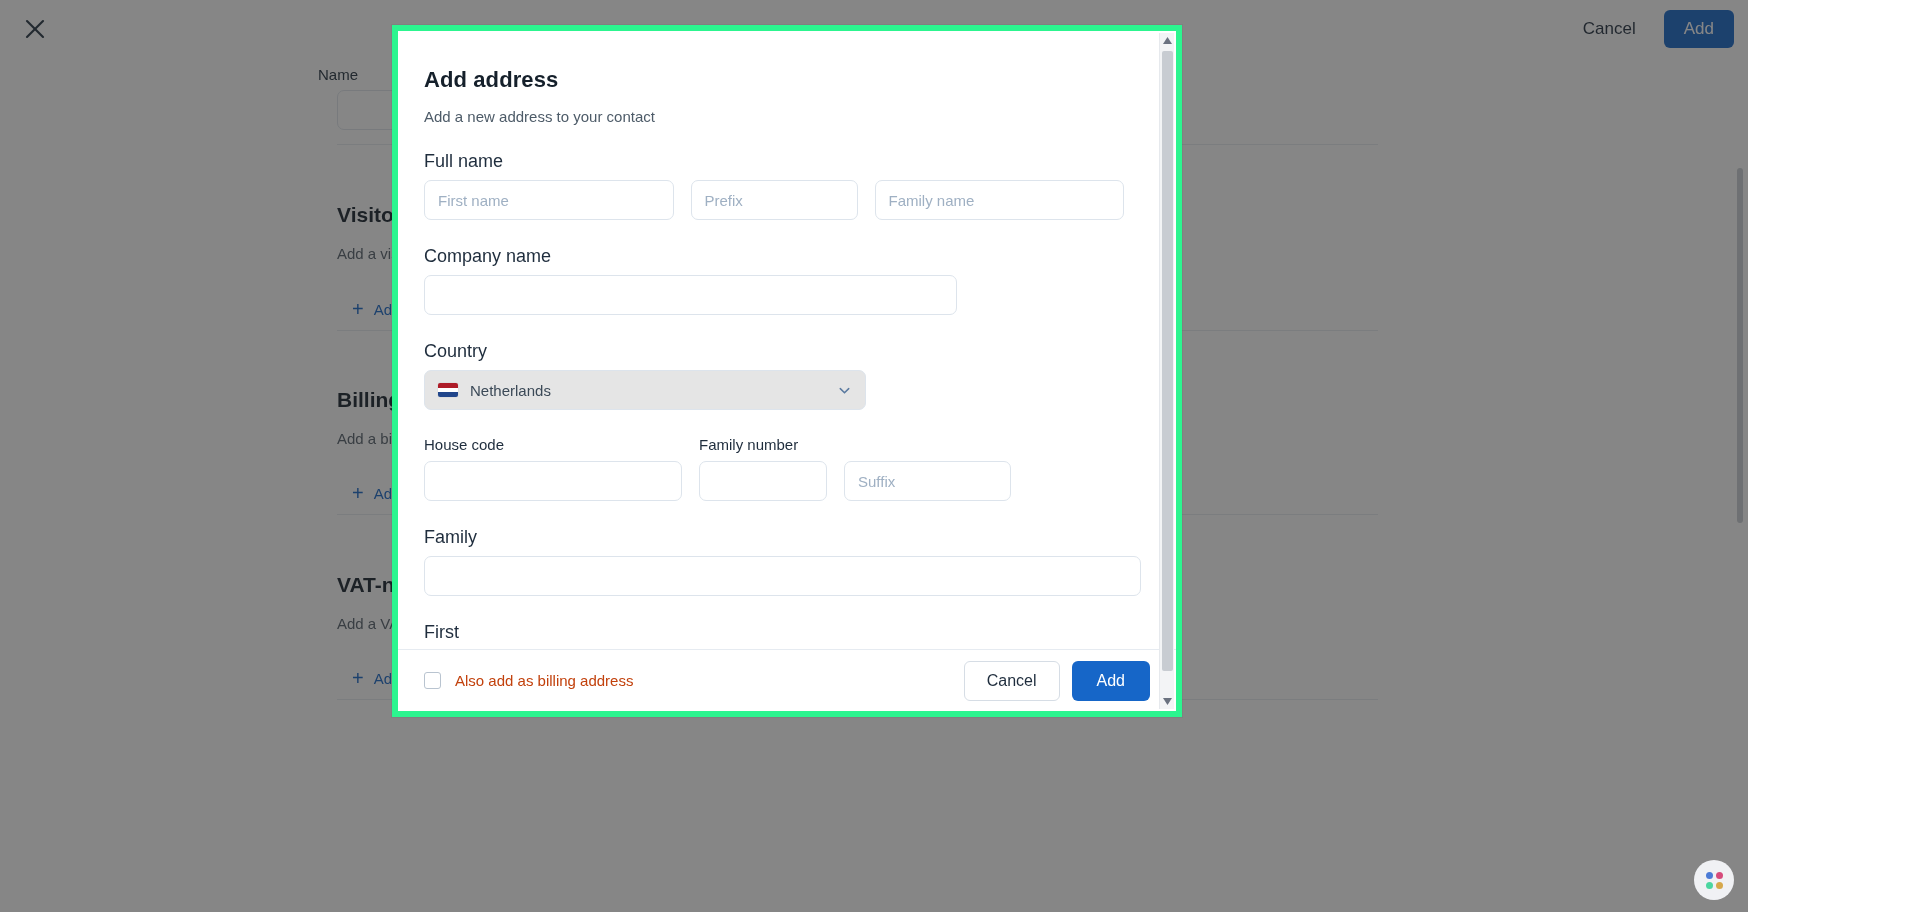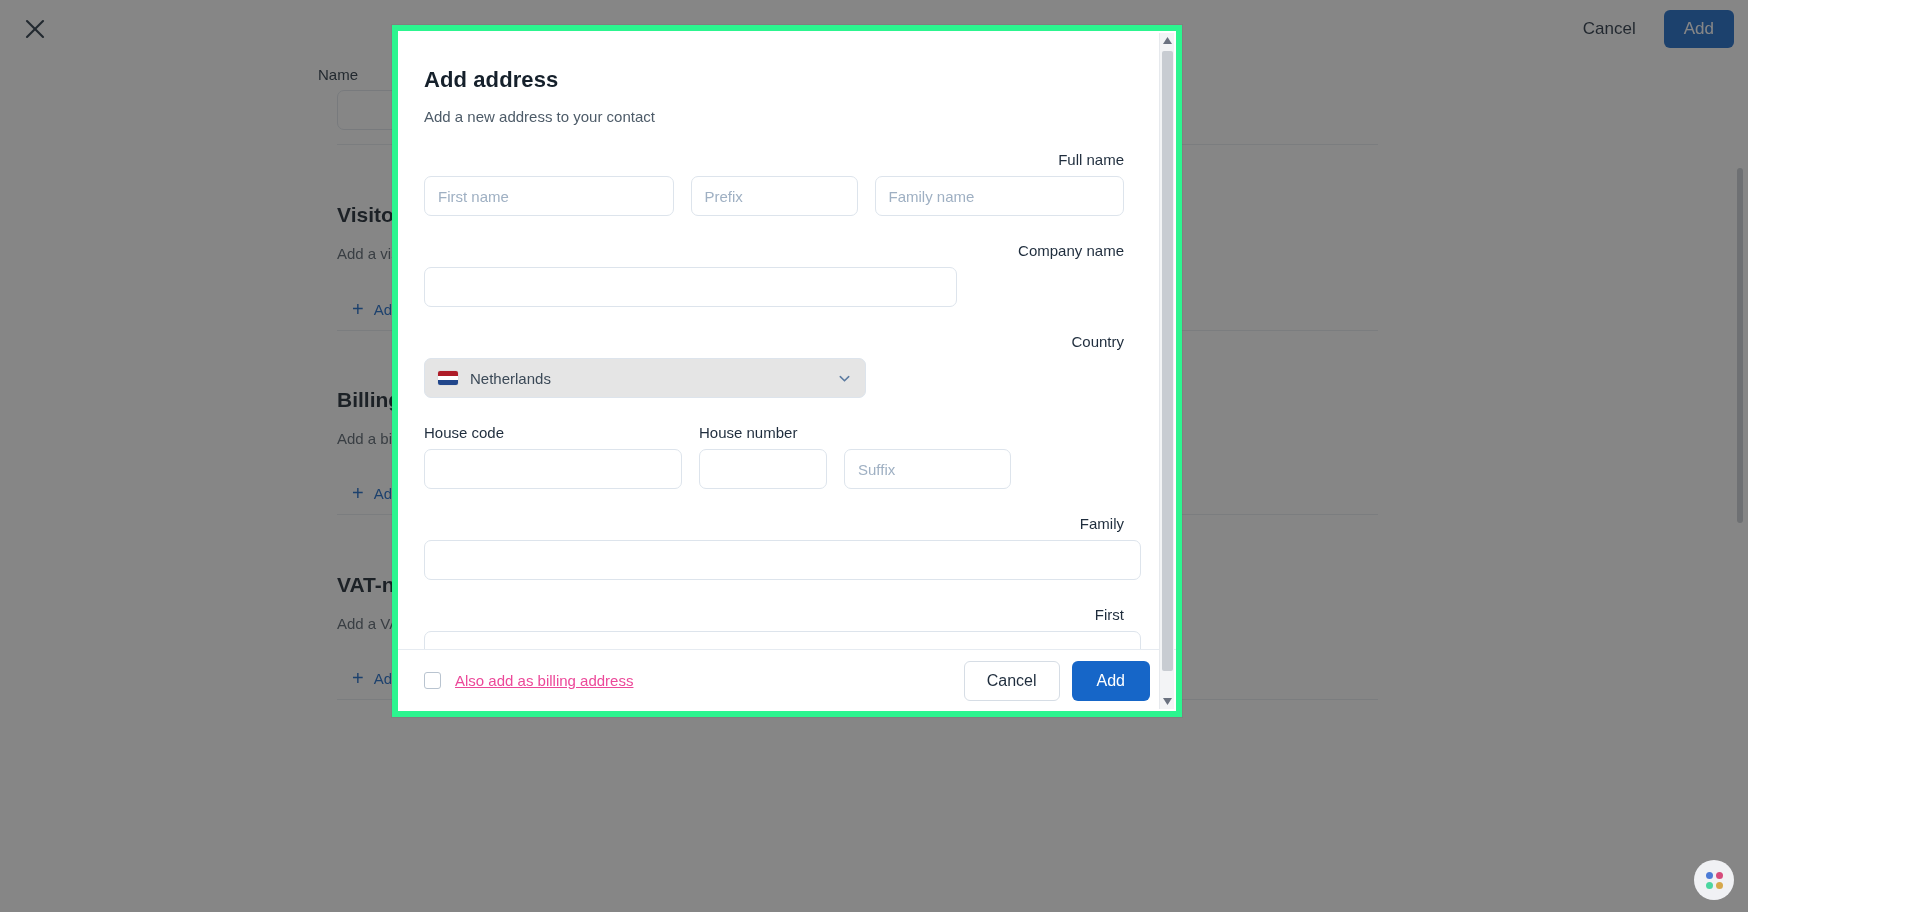--- a/index.html
+++ b/index.html
@@ -91,23 +91,22 @@
 
   .modal-title {
     font-size: 22px; font-weight: bold; color: #15202b;
     margin: 10px 0 0 0; letter-spacing: 0.1px;
   }
   .modal-sub {
     font-size: 15px; color: #4d5b68; margin: 15px 0 0 0;
   }
 
   .field-label {
-    font-size: 15px; color: #1f2d3d; margin: 26px 0 8px 0;
-    font-family: "Liberation Sans", sans-serif;
-    text-align: right;
+    font-size: 18px; color: #1f2d3d; margin: 26px 0 8px 0;
+    font-family: "Liberation Sans", sans-serif;
   }
   .row { display: flex; gap: 17px; }
 
   .inp {
     border: 1px solid #dde4ec; border-radius: 7px; background: #ffffff;
     height: 40px; padding: 0 13px; font-size: 15px; color: #22313f;
     font-family: "Liberation Sans", sans-serif; outline: none;
   }
   .inp::placeholder { color: #9fb0c3; }
 
@@ -150,21 +149,21 @@
   .modal-footer {
     position: absolute; left: 0; right: 0; bottom: 0; height: 62px;
     border-top: 1px solid #e6ebf1; background: #ffffff;
     display: flex; align-items: center; padding: 0 26px 0 26px;
   }
   .chk-wrap { display: flex; align-items: center; gap: 14px; cursor: pointer; }
   .chk {
     width: 17px; height: 17px; border: 1px solid #b9c4d0; border-radius: 3px;
     background: #ffffff;
   }
-  .chk-lbl { font-size: 15px; color: #ec4899; text-decoration: underline; }
+  .chk-lbl { font-size: 15px; color: #c2410c; }
   .footer-right { margin-left: auto; display: flex; align-items: center; gap: 12px; }
   .btn-cancel {
     background: #ffffff; border: 1px solid #d6dde5; border-radius: 6px;
     padding: 10px 22px; font-size: 16px; color: #1f2d3d; cursor: pointer;
     font-family: "Liberation Sans", sans-serif;
   }
   .btn-add {
     background: #1666c8; border: none; border-radius: 6px;
     padding: 11px 25px; font-size: 16px; color: #ffffff; cursor: pointer;
     font-family: "Liberation Sans", sans-serif;
@@ -284,21 +283,21 @@
               <span class="chev">
                 <svg width="15" height="15" viewBox="0 0 16 16" aria-hidden="true">
                   <polyline points="3.5,6 8,10.5 12.5,6" fill="none" stroke="#5b7aa0" stroke-width="1.6" stroke-linecap="round" stroke-linejoin="round"></polyline>
                 </svg>
               </span>
             </div>
           </div>
 
           <div class="two-col">
             <div class="col-lbl lbl-postal">House code</div>
-            <div class="col-lbl lbl-house">House number</div>
+            <div class="col-lbl lbl-house">Family number</div>
           </div>
           <div class="row">
             <input class="inp w-postal" type="text" placeholder="" value="" style="">
             <input class="inp w-house" type="text" placeholder="" value="" style="">
             <input class="inp w-suffix" type="text" placeholder="Suffix" value="" style="">
           </div>
 
           <div class="field-label">Family</div>
           <input class="inp w-street" type="text" placeholder="" value="" style="">
 

